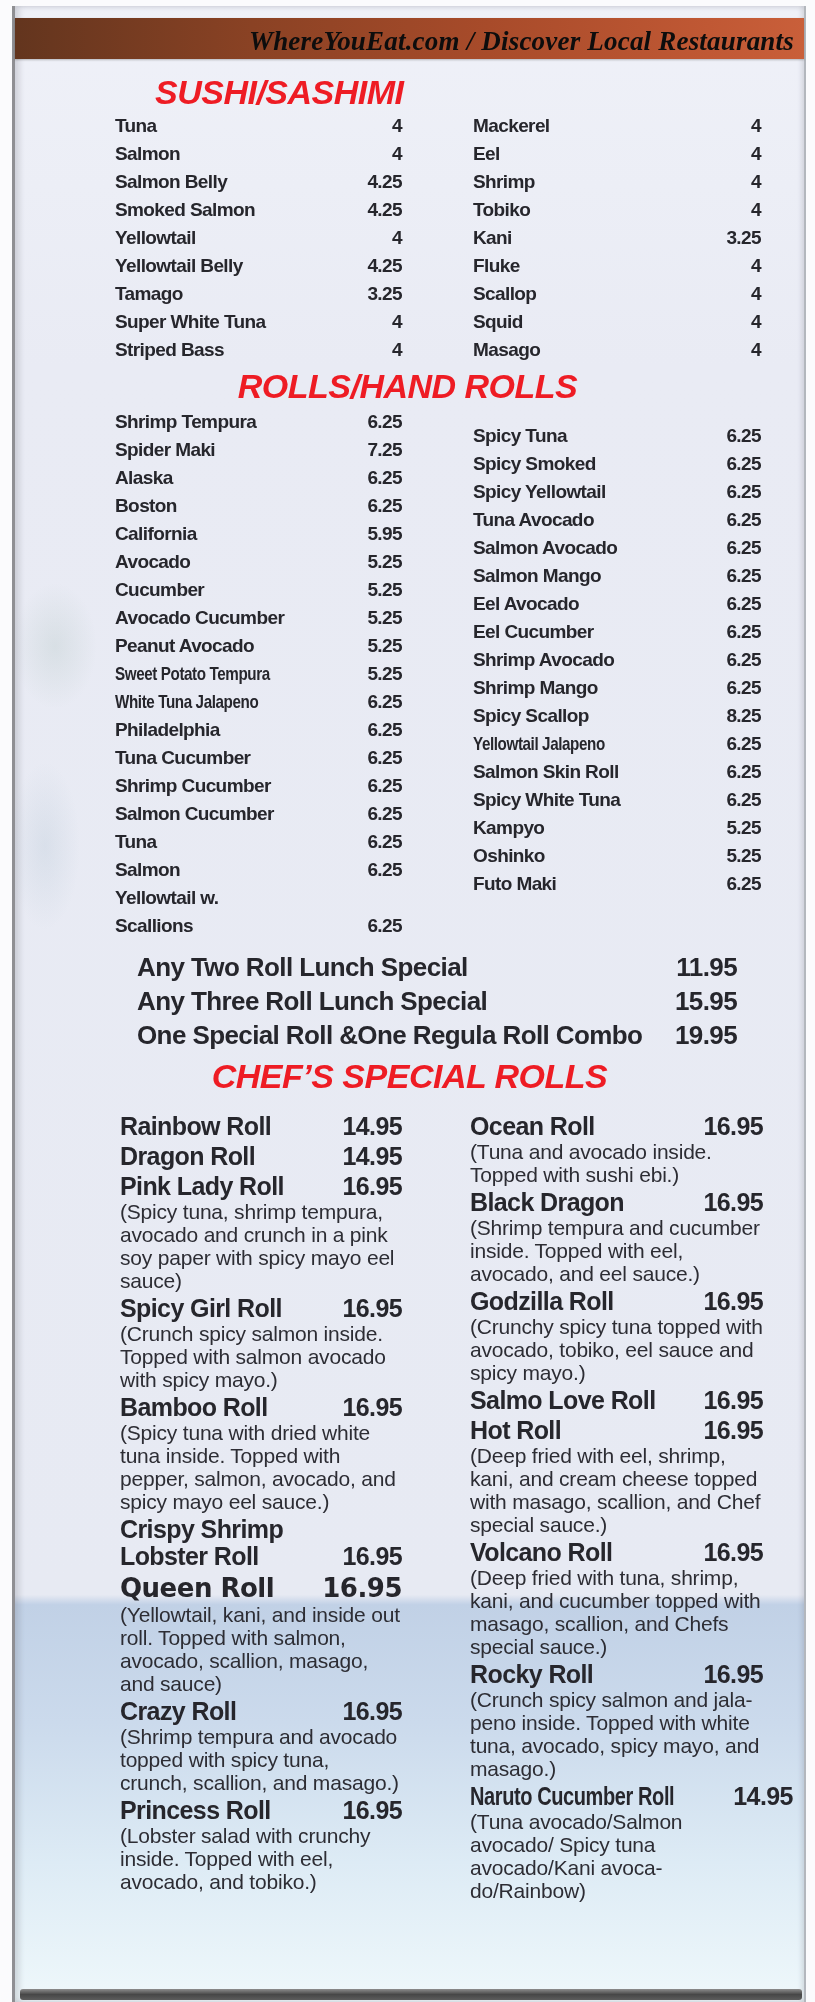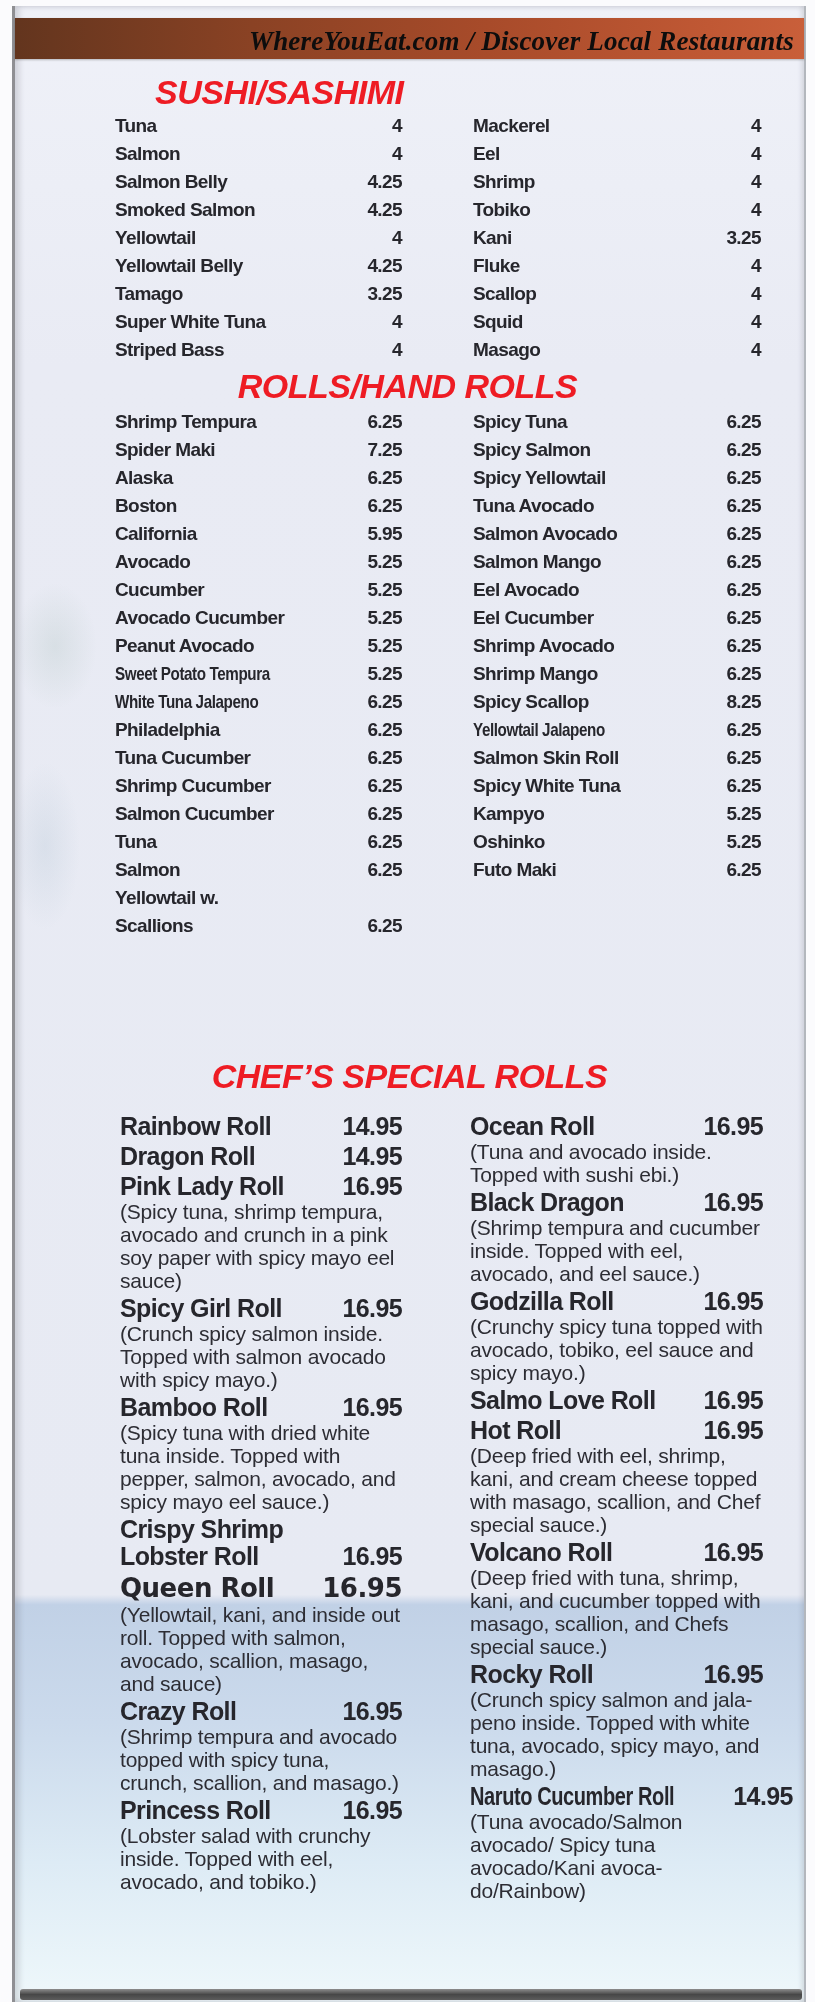--- a/index.html
+++ b/index.html
@@ -53,21 +53,21 @@
   ul.list{list-style:none;margin:0;padding:0;position:absolute;}
   .row{display:flex;justify-content:space-between;align-items:flex-end;gap:8px;}
   .list .row{font-weight:700;font-size:19px;line-height:28px;letter-spacing:-.6px;color:#26262c;}
   .nm{white-space:pre-line;text-align:left;}
   .pr{flex:none;}
   .cond .nm{transform:scaleX(.8);transform-origin:left bottom;white-space:nowrap;letter-spacing:-.5px;}
 
   #l-sushi-left {top:106px;left:100px;width:287px;}
   #l-sushi-right{top:106px;left:458px;width:288px;}
   #l-rolls-left {top:402px;left:100px;width:287px;}
-  #l-rolls-right{top:402px;left:458px;width:288px;}
+  #l-rolls-right{top:416px;left:458px;width:288px;}
   ul.lunch{top:944px;left:122px;width:600px;}
   ul.lunch .row{font-size:26px;line-height:34px;}
 
   .chef-col{position:absolute;top:1104px;}
   #c-chef-left {left:105px;width:282px;}
   #c-chef-right{left:455px;width:293px;}
   .chef-col .row{font-weight:700;font-size:25px;line-height:27px;letter-spacing:-.6px;color:#26262c;padding-top:3px;}
   .chef-col .alt .nm,.chef-col .alt .pr{
     font-family:"DejaVu Sans",sans-serif;font-size:26px;letter-spacing:-.5px;line-height:30px;
   }
@@ -241,21 +241,21 @@
 Scallions</span>
           <span class="pr">6.25</span>
         </li>
       </ul>
     <ul class="list" id="l-rolls-right">
         <li class="row">
           <span class="nm">Spicy Tuna</span>
           <span class="pr">6.25</span>
         </li>
         <li class="row">
-          <span class="nm">Spicy Salmon</span>
+          <span class="nm">Spicy Smoked</span>
           <span class="pr">6.25</span>
         </li>
         <li class="row">
           <span class="nm">Spicy Yellowtail</span>
           <span class="pr">6.25</span>
         </li>
         <li class="row">
           <span class="nm">Tuna Avocado</span>
           <span class="pr">6.25</span>
         </li>
@@ -306,20 +306,34 @@
         <li class="row">
           <span class="nm">Oshinko</span>
           <span class="pr">5.25</span>
         </li>
         <li class="row">
           <span class="nm">Futo Maki</span>
           <span class="pr">6.25</span>
         </li>
       </ul>
 
+    <ul class="list lunch" id="l-lunch">
+        <li class="row">
+          <span class="nm">Any Two Roll Lunch Special</span>
+          <span class="pr">11.95</span>
+        </li>
+        <li class="row">
+          <span class="nm">Any Three Roll Lunch Special</span>
+          <span class="pr">15.95</span>
+        </li>
+        <li class="row">
+          <span class="nm">One Special Roll &amp;One Regula Roll Combo</span>
+          <span class="pr">19.95</span>
+        </li>
+      </ul>
 
     <h2 class="title t-chef">CHEF’S SPECIAL ROLLS</h2>
     <div class="chef-col" id="c-chef-left">
         <div>
           <div class="row">
             <span class="nm">Rainbow Roll</span>
             <span class="pr">14.95</span>
           </div>
         </div>
         <div>

